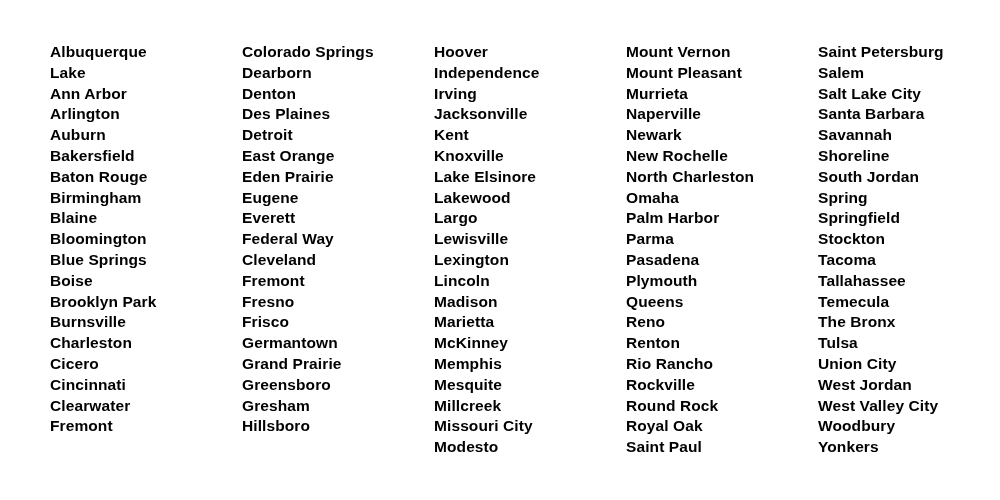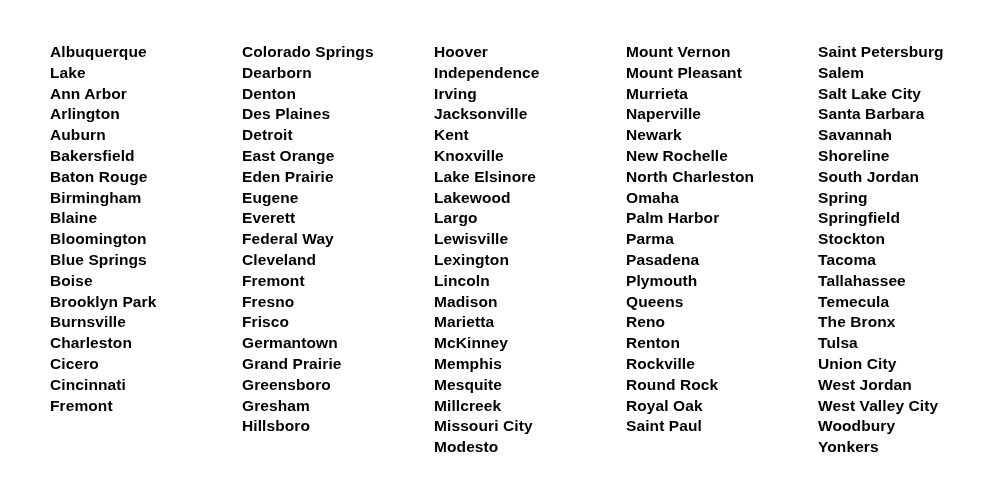--- a/index.html
+++ b/index.html
@@ -58,20 +58,21 @@
       <div class="city-item">Birmingham</div>
       <div class="city-item">Blaine</div>
       <div class="city-item">Bloomington</div>
       <div class="city-item">Blue Springs</div>
       <div class="city-item">Boise</div>
       <div class="city-item">Brooklyn Park</div>
       <div class="city-item">Burnsville</div>
       <div class="city-item">Charleston</div>
       <div class="city-item">Cicero</div>
       <div class="city-item">Cincinnati</div>
+      <div class="city-item">Clearwater</div>
       <div class="city-item">Fremont</div>
     </div>
 
     <div class="column">
       <div class="city-item">Colorado Springs</div>
       <div class="city-item">Dearborn</div>
       <div class="city-item">Denton</div>
       <div class="city-item">Des Plaines</div>
       <div class="city-item">Detroit</div>
       <div class="city-item">East Orange</div>
@@ -122,20 +123,21 @@
       <div class="city-item">New Rochelle</div>
       <div class="city-item">North Charleston</div>
       <div class="city-item">Omaha</div>
       <div class="city-item">Palm Harbor</div>
       <div class="city-item">Parma</div>
       <div class="city-item">Pasadena</div>
       <div class="city-item">Plymouth</div>
       <div class="city-item">Queens</div>
       <div class="city-item">Reno</div>
       <div class="city-item">Renton</div>
+      <div class="city-item">Rio Rancho</div>
       <div class="city-item">Rockville</div>
       <div class="city-item">Round Rock</div>
       <div class="city-item">Royal Oak</div>
       <div class="city-item">Saint Paul</div>
     </div>
 
     <div class="column">
       <div class="city-item">Saint Petersburg</div>
       <div class="city-item">Salem</div>
       <div class="city-item">Salt Lake City</div>

